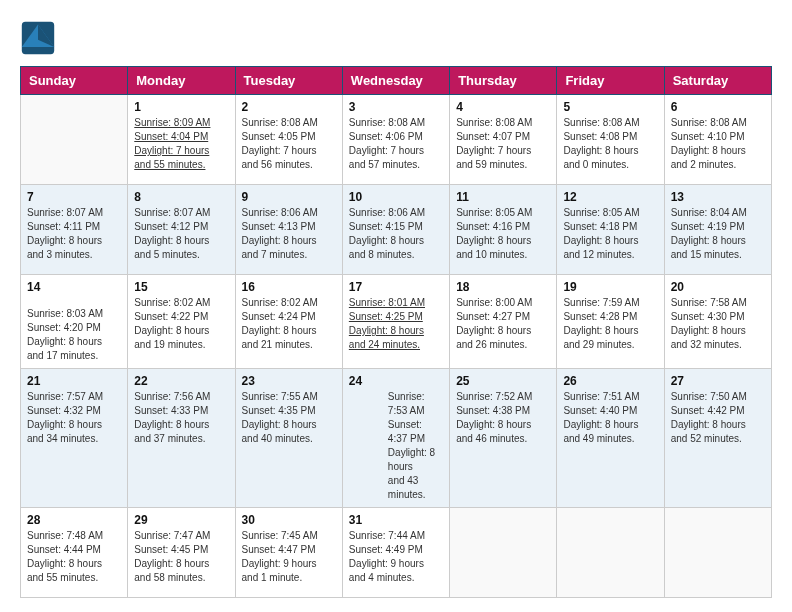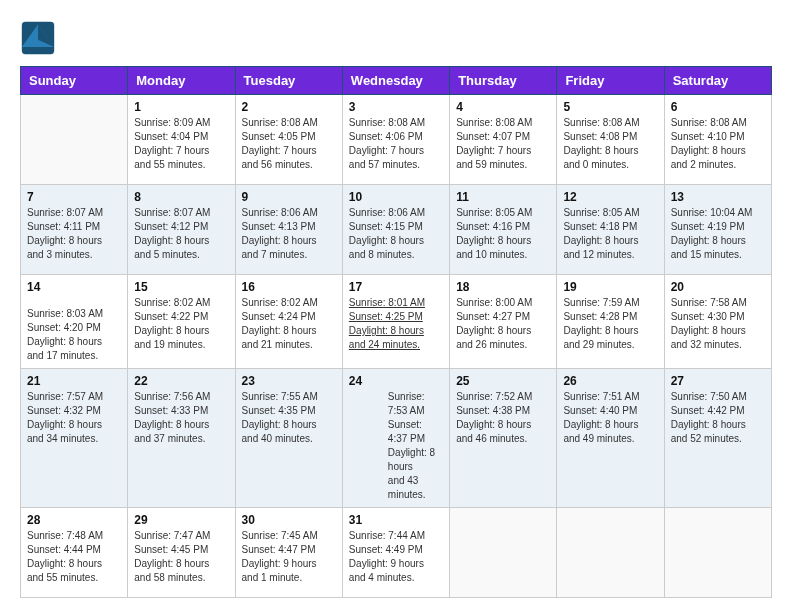--- a/index.html
+++ b/index.html
@@ -44,21 +44,21 @@
       font-size: 16px;
       color: #444;
       margin-top: 2px;
     }
     .calendar-table {
       width: 100%;
       border-collapse: collapse;
       table-layout: fixed;
     }
     .calendar-table th {
-      background-color: #6d28d9;
+      background-color: #be185d;
       color: #fff;
       text-align: left;
       padding: 6px 8px;
       font-size: 13px;
       border: 1px solid #1a5276;
     }
     .calendar-table td {
       border: 1px solid #ccc;
       vertical-align: top;
       padding: 5px 6px;
@@ -116,21 +116,21 @@
         <th>Thursday</th>
         <th>Friday</th>
         <th>Saturday</th>
       </tr>
   </thead>
   <tbody id="calendar-body">
   <tr>
         <td class="empty"></td>
         <td>
           <div class="day-number">1</div>
-          <div class="day-detail" style="white-space: pre-line;">Sunrise: 8:09 AM
+          <div class="day-detail" style="white-space: pre-line; text-decoration: underline;">Sunrise: 8:09 AM
 Sunset: 4:04 PM
 Daylight: 7 hours
 and 55 minutes.</div>
         </td>
         <td>
           <div class="day-number">2</div>
           <div class="day-detail" style="white-space: pre-line;">Sunrise: 8:08 AM
 Sunset: 4:05 PM
 Daylight: 7 hours
 and 56 minutes.</div>
@@ -202,21 +202,21 @@
         </td>
         <td>
           <div class="day-number">12</div>
           <div class="day-detail" style="white-space: pre-line;">Sunrise: 8:05 AM
 Sunset: 4:18 PM
 Daylight: 8 hours
 and 12 minutes.</div>
         </td>
         <td>
           <div class="day-number">13</div>
-          <div class="day-detail" style="white-space: pre-line;">Sunrise: 10:04 AM
+          <div class="day-detail" style="white-space: pre-line;">Sunrise: 8:04 AM
 Sunset: 4:19 PM
 Daylight: 8 hours
 and 15 minutes.</div>
         </td>
       </tr>
       <tr>
         <td>
           <div class="day-number">14</div>
           <div class="day-detail" style="white-space: pre-line; margin-top: 13px;">Sunrise: 8:03 AM
 Sunset: 4:20 PM

